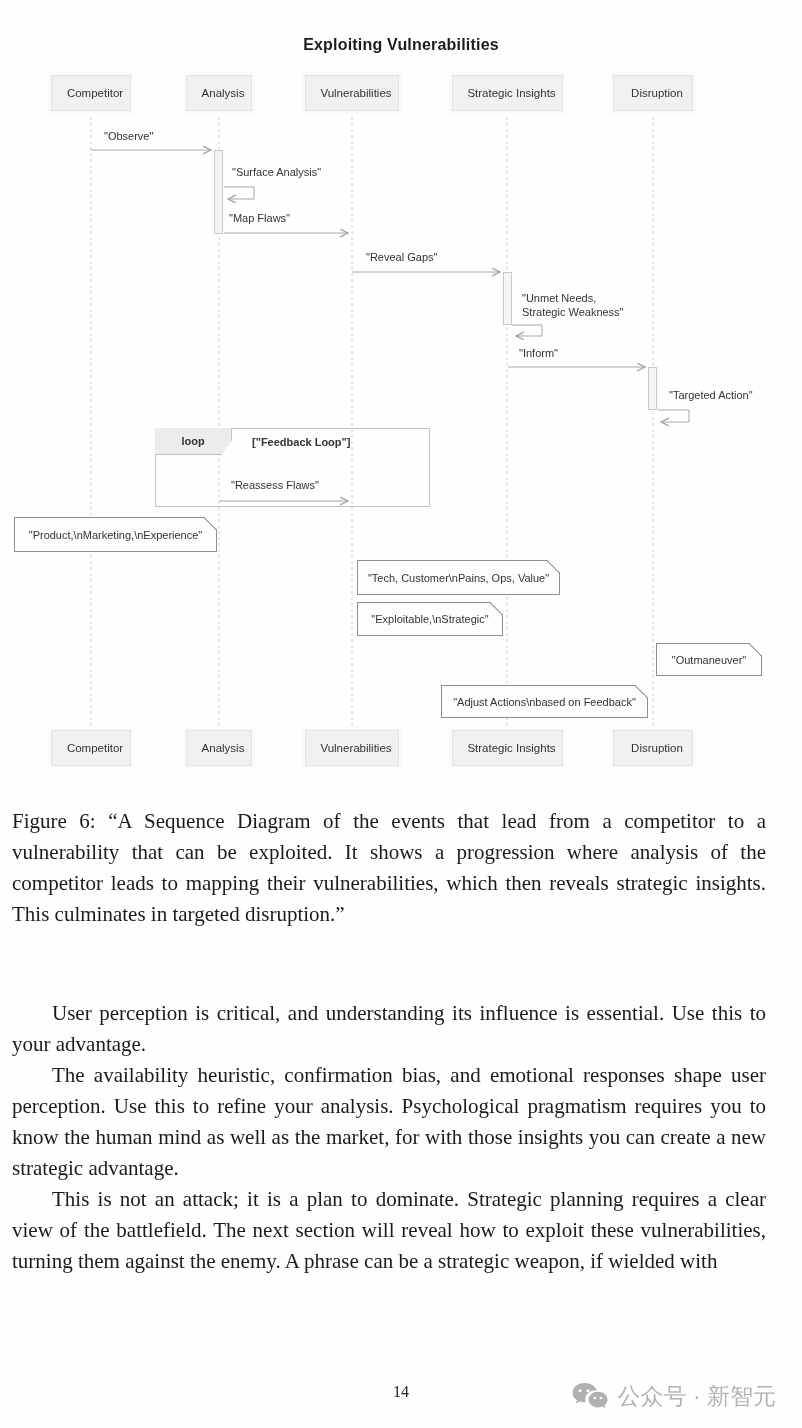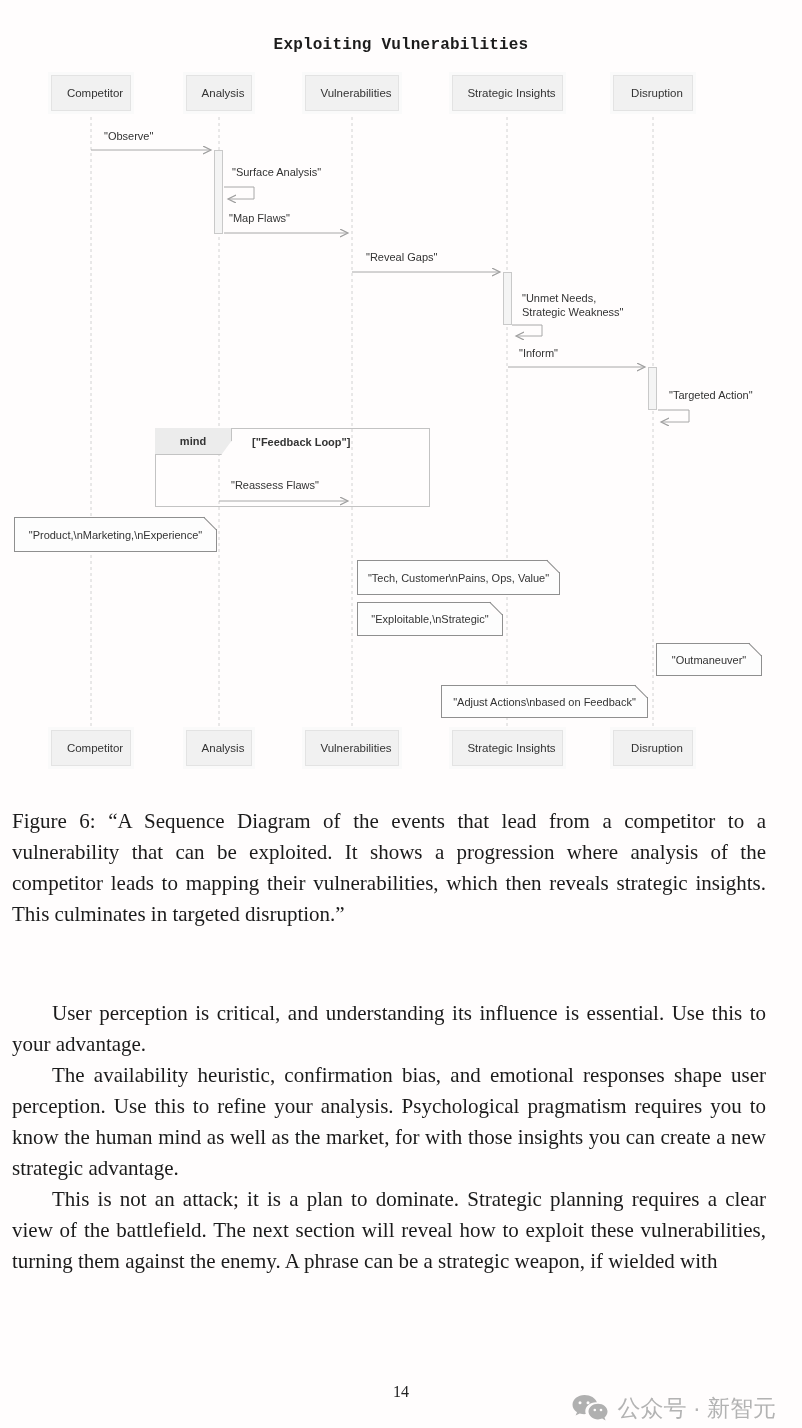--- a/index.html
+++ b/index.html
@@ -3,21 +3,21 @@
 <meta charset="utf-8">
 <style>
   * { margin:0; padding:0; box-sizing:border-box; }
   html,body { width:802px; height:1428px; }
   body { background:#fffdfd; position:relative; overflow:hidden;
          font-family:"Liberation Sans", sans-serif; }
 
   
   .diagram { position:absolute; left:0; top:0; width:802px; height:790px; }
   .diag-title { position:absolute; left:0; right:0; top:36px; text-align:center;
-                font-family:Liberation Mono, monospace;
+                font-family:Liberation Sans, sans-serif;
                 font-weight:bold; font-size:16px; color:#1c1c1c; letter-spacing:.2px; }
   .svg-layer { position:absolute; left:0; top:0; }
   .actor { position:absolute; height:36px; background:#f1f1f1; border:1px solid #e3e3e3;
            box-shadow:0 0 0 3px #fafafa; display:flex; align-items:center; justify-content:center;
            font-size:11.5px; color:#333;padding-left:8px; }
   .activation { position:absolute; width:9px; background:#f4f4f4; border:1px solid #c9c9c9; }
   .msg-label { position:absolute; font-size:11px; color:#333; white-space:pre-line; line-height:14px; }
   .loopbox { position:absolute; border:1px solid #c3c3c3; background:transparent; }
   .looptab { position:absolute; left:-1px; top:-1px; width:77px; height:27px; background:#ececec;
              border-right:1px solid #c3c3c3; border-bottom:1px solid #c3c3c3;
@@ -38,21 +38,21 @@
         font-family:"Liberation Serif","DejaVu Serif",serif;
         font-size:21px; line-height:31px; text-align:justify; }
   .caption { top:806px; }
   .bodytext { top:998px; }
   .bodytext p { text-indent:40px; }
 
   
   .pagenum { position:absolute; left:0; right:0; top:1383px; text-align:center;
              font-family:"Liberation Serif","DejaVu Serif",serif; font-size:16px; color:#222; }
   .watermark { position:absolute; right:26px; top:1381px; display:flex; align-items:center; gap:9px;
-               color:#b3b3b3; font-size:23px; font-family:"Liberation Sans",sans-serif;margin-top:12px; }
+               color:#b3b3b3; font-size:23px; font-family:"Liberation Sans",sans-serif; }
 </style>
 </head>
 <body>
 
 <div class="diagram">
 
   <div class="diag-title">Exploiting Vulnerabilities</div>
 
   <svg class="svg-layer" width="802" height="790" viewBox="0 0 802 790">
     <defs>
@@ -95,21 +95,21 @@
   <div class="msg-label" style="left:232px;top:165px">"Surface Analysis"</div>
   <div class="msg-label" style="left:229px;top:211px">"Map Flaws"</div>
   <div class="msg-label" style="left:366px;top:250px">"Reveal Gaps"</div>
   <div class="msg-label" style="left:522px;top:291px">"Unmet Needs,
 Strategic Weakness"</div>
   <div class="msg-label" style="left:519px;top:346px">"Inform"</div>
   <div class="msg-label" style="left:669px;top:388px">"Targeted Action"</div>
   <div class="msg-label" style="left:231px;top:478px">"Reassess Flaws"</div>
 
   <div class="loopbox" style="left:155px;top:428px;width:275px;height:79px">
-    <div class="looptab">mind</div>
+    <div class="looptab">loop</div>
     <div class="loopcond" style="left:96px;top:7px">["Feedback Loop"]</div>
   </div>
 
   <div class="note" style="left:14px;top:517px;width:203px;height:35px">"Product,\nMarketing,\nExperience"</div>
   <div class="note" style="left:357px;top:560px;width:203px;height:35px">"Tech, Customer\nPains, Ops, Value"</div>
   <div class="note" style="left:357px;top:602px;width:146px;height:34px">"Exploitable,\nStrategic"</div>
   <div class="note" style="left:656px;top:643px;width:106px;height:33px">"Outmaneuver"</div>
   <div class="note" style="left:441px;top:685px;width:207px;height:33px">"Adjust Actions\nbased on Feedback"</div>
 
   <div class="actor" style="left:51px;top:730px;width:80px">Competitor</div>

